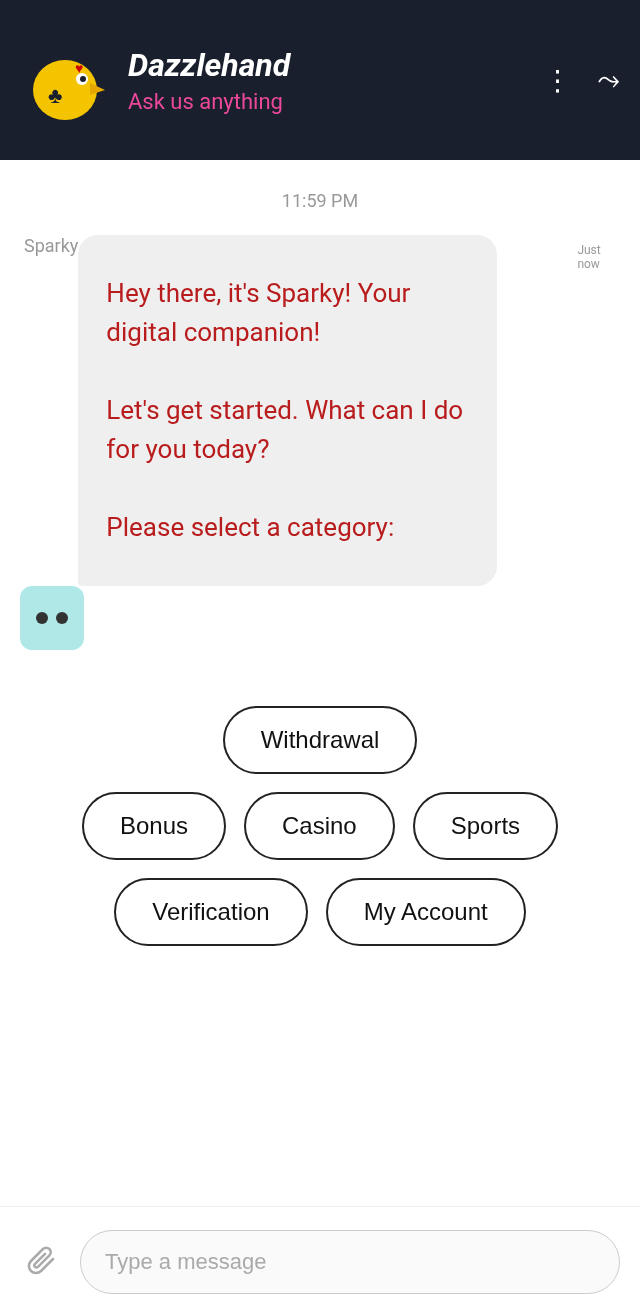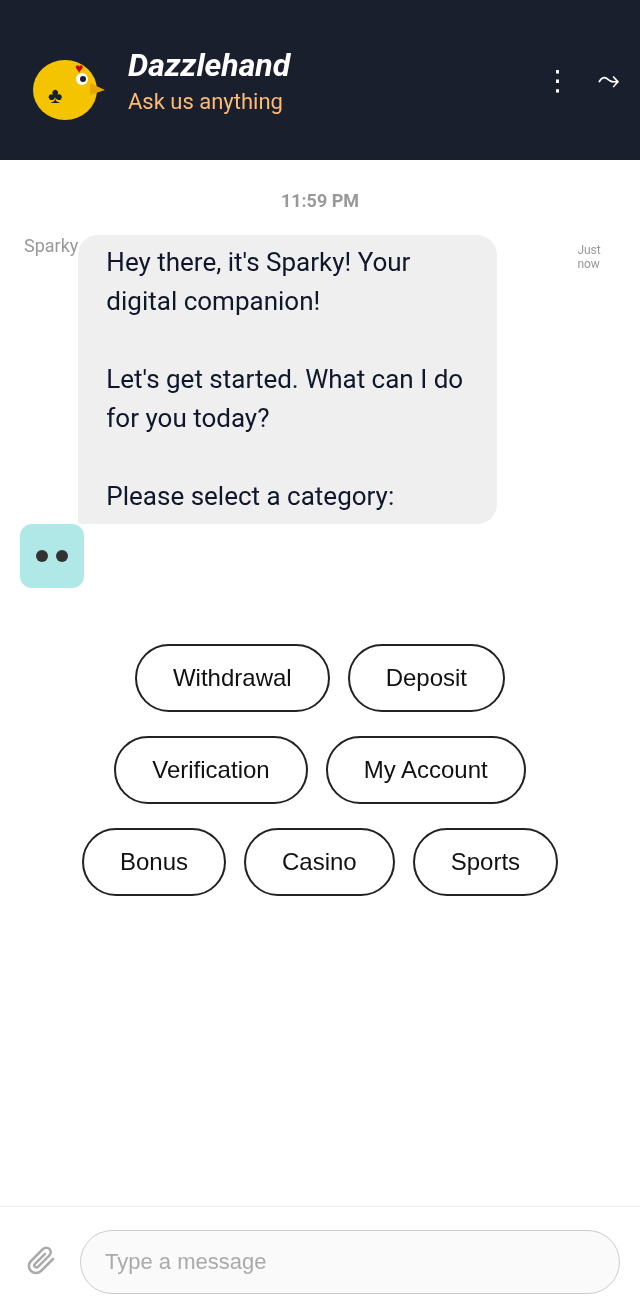--- a/index.html
+++ b/index.html
@@ -40,21 +40,21 @@
 
     .header-title {
       color: #ffffff;
       font-size: 32px;
       font-weight: 700;
       line-height: 1.2;
       font-style: italic;
     }
 
     .header-subtitle {
-      color: #fdba74;
+      color: #ec4899;
       font-size: 22px;
       margin-top: 4px;
     }
 
     .header-actions {
       display: flex;
       align-items: center;
       gap: 24px;
     }
 
@@ -80,21 +80,20 @@
       display: flex;
       flex-direction: column;
     }
 
     .timestamp {
       text-align: center;
       color: #999999;
       font-size: 18px;
       margin-bottom: 24px;
       margin-top: 10px;
-      font-weight: bold;
     }
 
     .message-block {
       display: flex;
       align-items: flex-start;
       margin-bottom: 10px;
     }
 
     .sender-name {
       color: #999999;
@@ -129,41 +128,41 @@
     .bot-avatar-dot {
       width: 12px;
       height: 12px;
       background: #333;
       border-radius: 50%;
     }
 
     .message-bubble {
       background: #efefef;
       border-radius: 20px 20px 20px 4px;
-      padding: 8px 28px;
+      padding: 39px 28px;
       max-width: 480px;
       font-size: 26px;
       line-height: 1.5;
-      color: #0f172a;
+      color: #b91c1c;
     }
 
     .message-time {
       color: #999999;
       font-size: 12px;
       margin-top: 8px;
       margin-left: 80px;
     }
 
     
     .category-buttons {
       margin-top: 28px;
       display: flex;
       flex-direction: column;
       align-items: center;
-      gap: 24px;
+      gap: 18px;
     }
 
     .button-row {
       display: flex;
       gap: 18px;
       justify-content: center;
     }
 
     .category-btn {
       border: 2.5px solid #222222;
@@ -276,32 +275,31 @@
         <div class="bot-avatar-dot"></div>
         <div class="bot-avatar-dot"></div>
       </div>
     </div>
   </div>
 
   <div class="category-buttons">
 
     <div class="button-row">
       <button class="category-btn">Withdrawal</button>
-      <button class="category-btn">Deposit</button>
-    </div>
-
-    <div class="button-row">
-      <button class="category-btn">Verification</button>
-      <button class="category-btn">My Account</button>
     </div>
 
     <div class="button-row">
       <button class="category-btn">Bonus</button>
       <button class="category-btn">Casino</button>
       <button class="category-btn">Sports</button>
+    </div>
+
+    <div class="button-row">
+      <button class="category-btn">Verification</button>
+      <button class="category-btn">My Account</button>
     </div>
 
   </div>
 
 </div>
 
 <div class="input-area">
   <div class="attach-btn">
     <svg width="30" height="34" viewBox="0 0 30 34" fill="none" xmlns="http://www.w3.org/2000/svg">
       <path d="M26 14L14 26C11.2 28.8 6.8 28.8 4 26C1.2 23.2 1.2 18.8 4 16L16 4C17.8 2.2 20.6 2.2 22.4 4C24.2 5.8 24.2 8.6 22.4 10.4L11 21.8C10.2 22.6 8.8 22.6 8 21.8C7.2 21 7.2 19.6 8 18.8L18 8.8" stroke="#aaaaaa" stroke-width="2.5" stroke-linecap="round" stroke-linejoin="round"></path>

